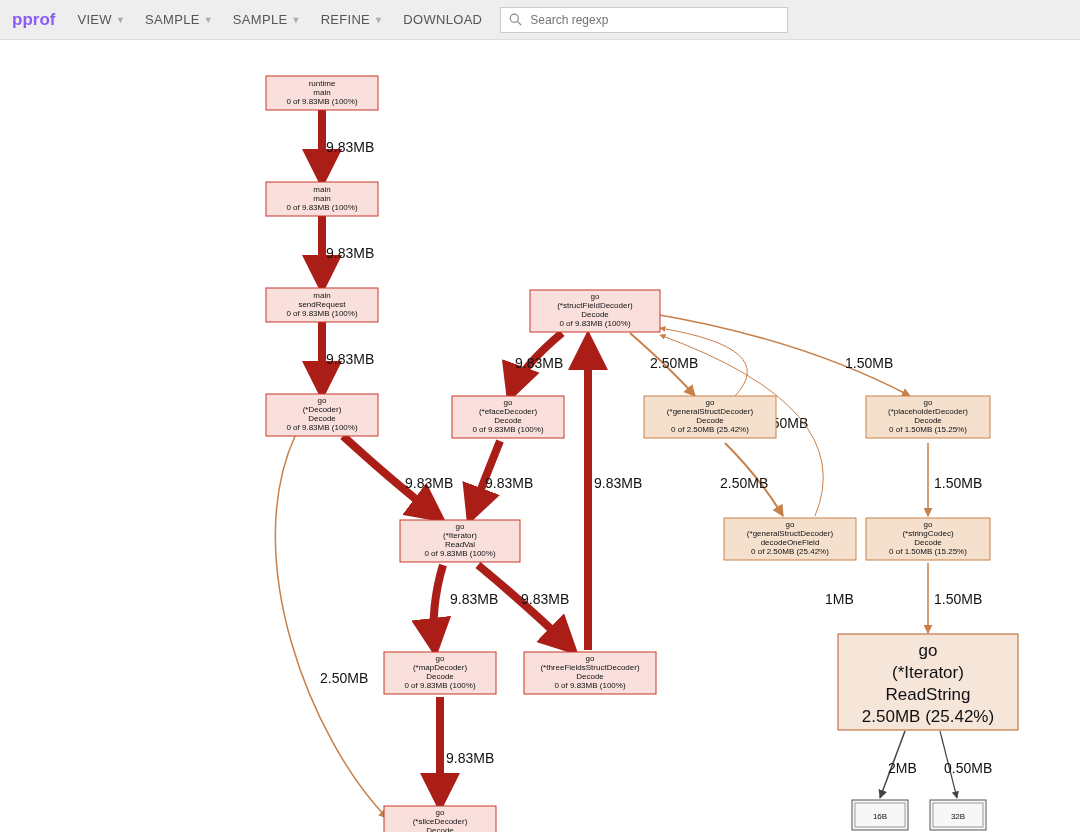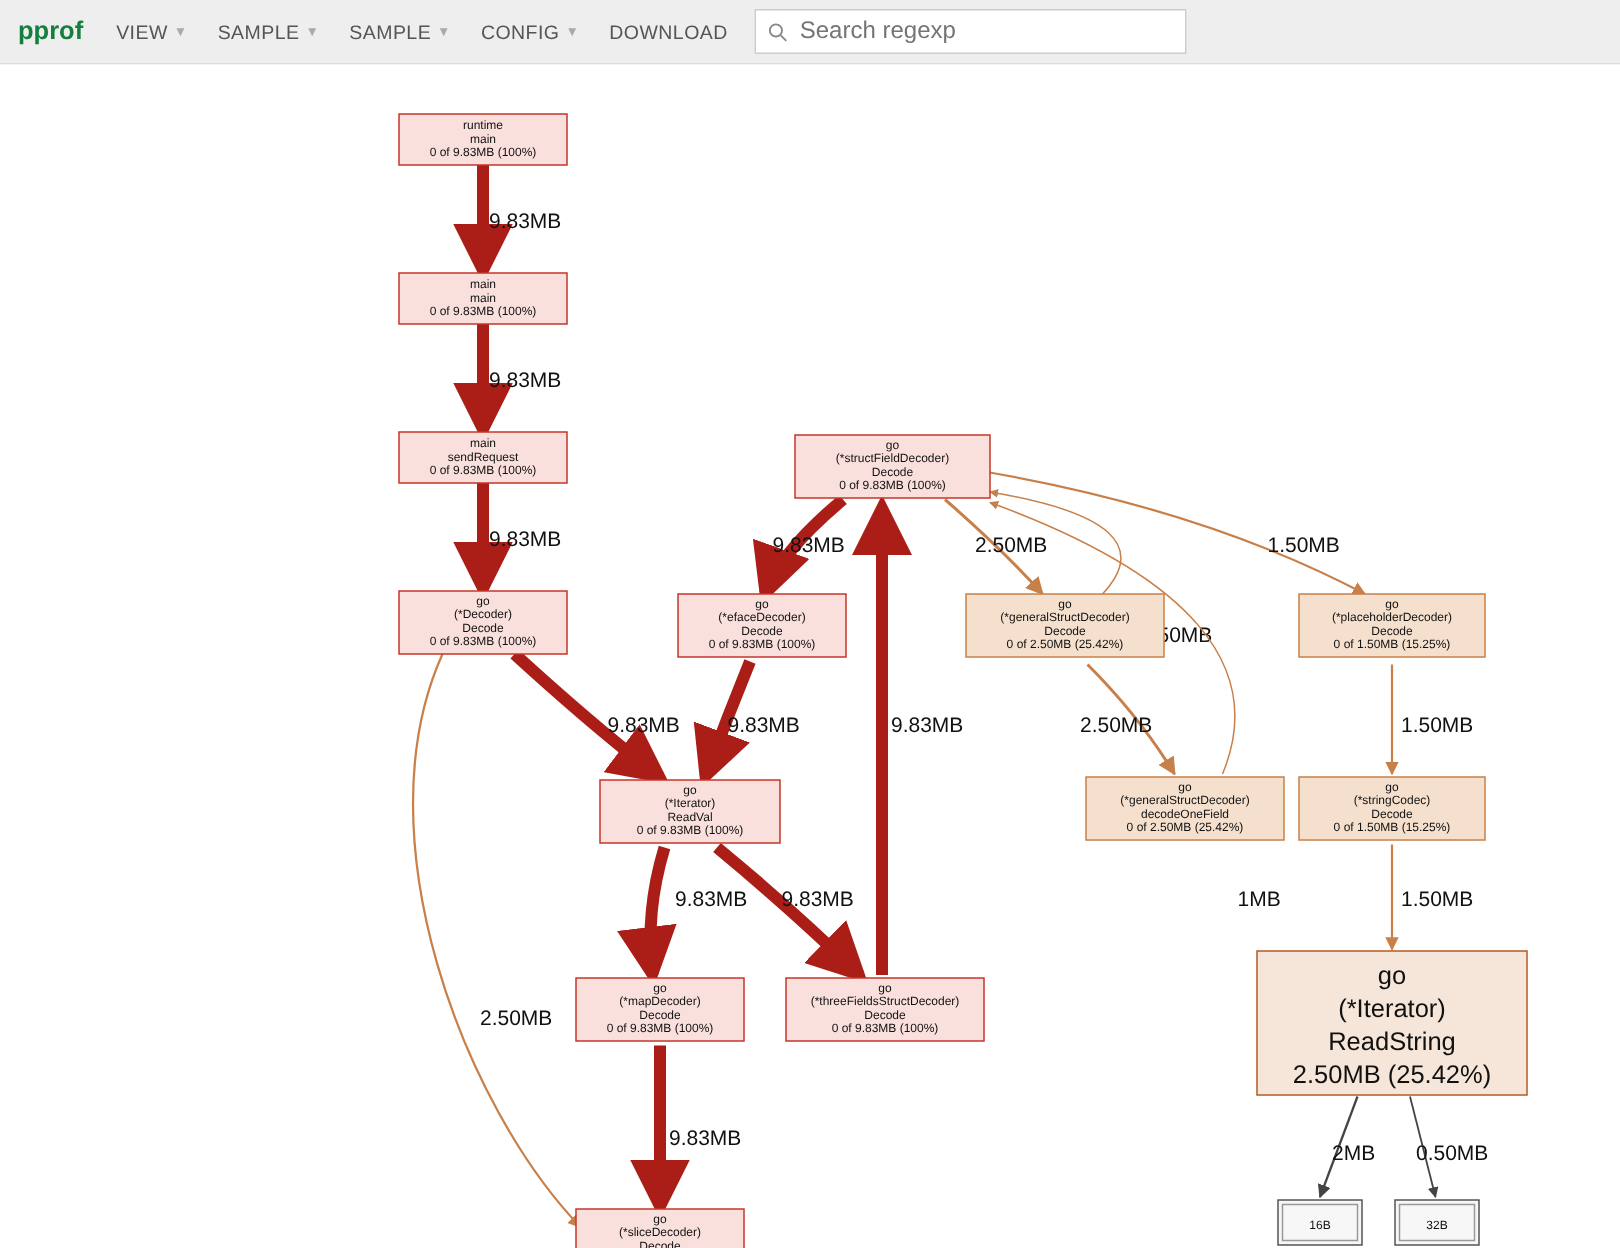--- a/index.html
+++ b/index.html
@@ -32,21 +32,21 @@
     display: flex;
     align-items: center;
     padding: 6px 12px;
     font-size: 13px;
     color: #444;
     gap: 8px;
   }
   .header .brand {
     font-weight: 700;
     font-size: 17px;
-    color: #15803d;
+    color: #8b5cf6;
     margin-right: 8px;
   }
   .menu-item {
     display: flex;
     align-items: center;
     padding: 6px 6px;
     cursor: pointer;
     color: #555;
     letter-spacing: .3px;
     text-align: right;
@@ -66,21 +66,21 @@
     width: 270px;
   }
   .search-wrap .icon {
     color: #888;
     font-size: 13px;
     margin-right: 6px;
   }
   .search-wrap input {
     border: none;
     outline: none;
-    font-size: 16px;
+    font-size: 12px;
     width: 100%;
     background: transparent;
   }
   
   .graph-area {
     position: absolute;
     top: 38px;
     left: 0;
     right: 0;
     bottom: 0;
@@ -115,21 +115,21 @@
   </div>
   <div class="menu-item">
     <span>SAMPLE</span>
       <span class="chev">▼</span>
   </div>
   <div class="menu-item">
     <span>SAMPLE</span>
       <span class="chev">▼</span>
   </div>
   <div class="menu-item">
-    <span>CONFIG</span>
+    <span>REFINE</span>
       <span class="chev">▼</span>
   </div>
   <div class="menu-item">
     <span>DOWNLOAD</span>
   </div>
 
   <div class="search-wrap">
     <span class="icon">
       <svg width="13" height="13" viewBox="0 0 16 16">
           <circle cx="6.5" cy="6.5" r="5" fill="none" stroke="#888" stroke-width="1.5"></circle>

